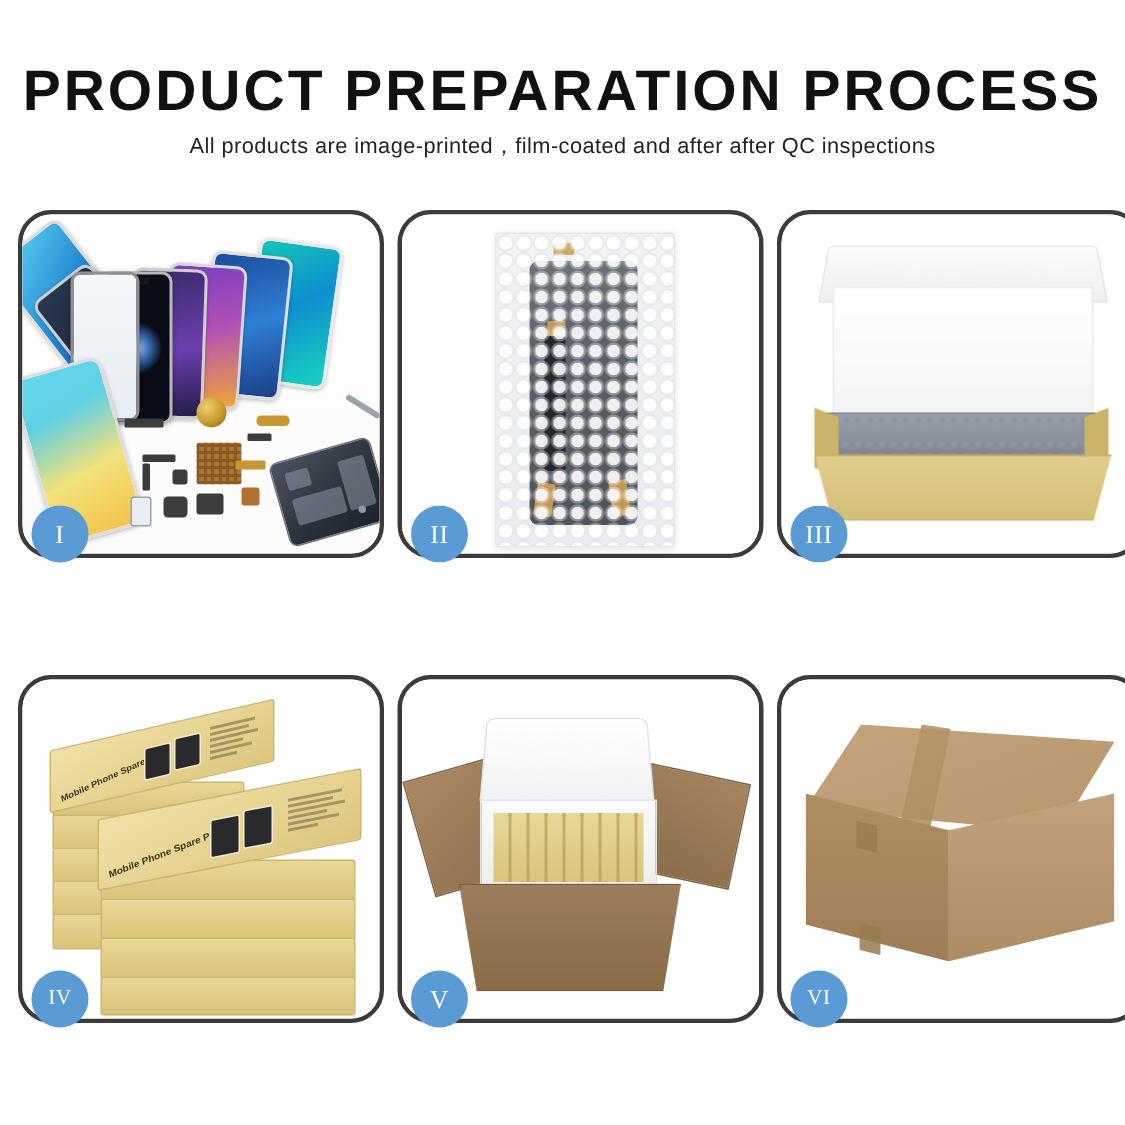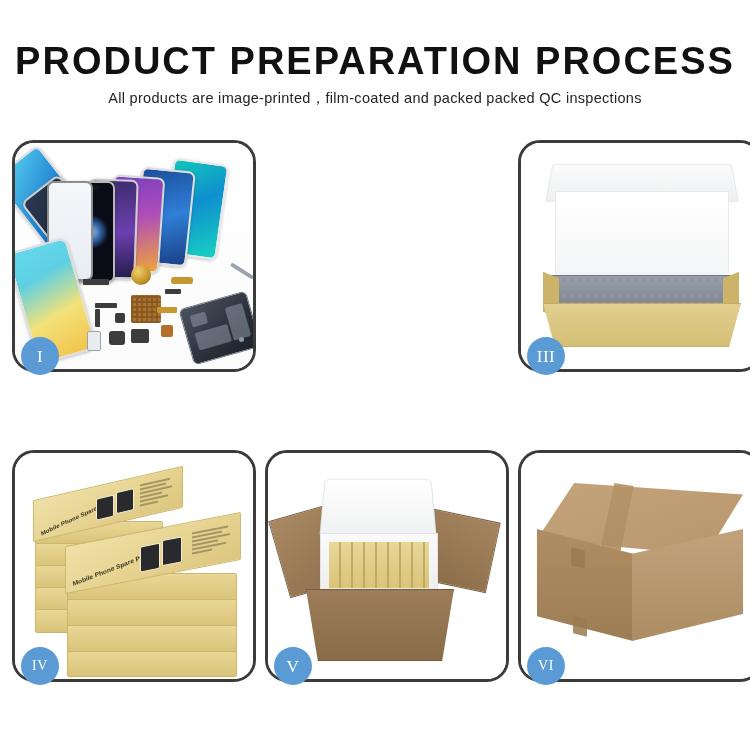--- a/index.html
+++ b/index.html
@@ -228,21 +228,21 @@
         clip-path:polygon(0 22%,100% 0,100% 76%,0 100%);}
   .c6tape{position:absolute;background:#9a7a50;opacity:.85;border-radius:1px;}
 </style>
 </head>
 <body>
 
 <div class="page">
 
   <div class="header">
     <h1 class="title">PRODUCT PREPARATION PROCESS</h1>
-    <p class="subtitle">All products are image-printed，film-coated and packed packed QC inspections</p>
+    <p class="subtitle">All products are image-printed，film-coated and after after QC inspections</p>
   </div>
 
   <div class="grid">
 
     <div class="panel p1 c0 r0">
       <div class="art">
         <div class="scr tiltphone"></div>
         <div class="scr tiltphone2"></div>
         <div class="scr fan5"></div>
         <div class="scr fan4"></div>
@@ -275,20 +275,36 @@
           </div>
           <div class="tool"></div>
           <div class="pt" style="left:160px;top:74px;width:5px;height:5px;border-radius:50%;background:#8f98a4;"></div>
         </div>
       </div>
       <div class="badge">
         <span>I</span>
       </div>
     </div>
 
+    <div class="panel p2 c1 r0">
+      <div class="art">
+        <div class="bubblebag">
+          <div class="bagitem"></div>
+          <div class="flex1"></div>
+          <div class="tape" style="left:38px;top:6px;width:14px;height:8px;"></div>
+          <div class="tape" style="left:34px;top:58px;width:12px;height:10px;"></div>
+          <div class="tape" style="left:26px;top:166px;width:12px;height:22px;transform:rotate(8deg);"></div>
+          <div class="tape" style="left:76px;top:164px;width:12px;height:24px;transform:rotate(-8deg);"></div>
+          <div class="bubbleovl"></div>
+        </div>
+      </div>
+      <div class="badge">
+        <span>II</span>
+      </div>
+    </div>
 
     <div class="panel p3 c2 r0">
       <div class="art">
         <div class="b3lid"></div>
         <div class="b3foam"></div>
         <div class="b3insert"></div>
         <div class="b3sideL"></div>
         <div class="b3sideR"></div>
         <div class="b3front"></div>
       </div>

